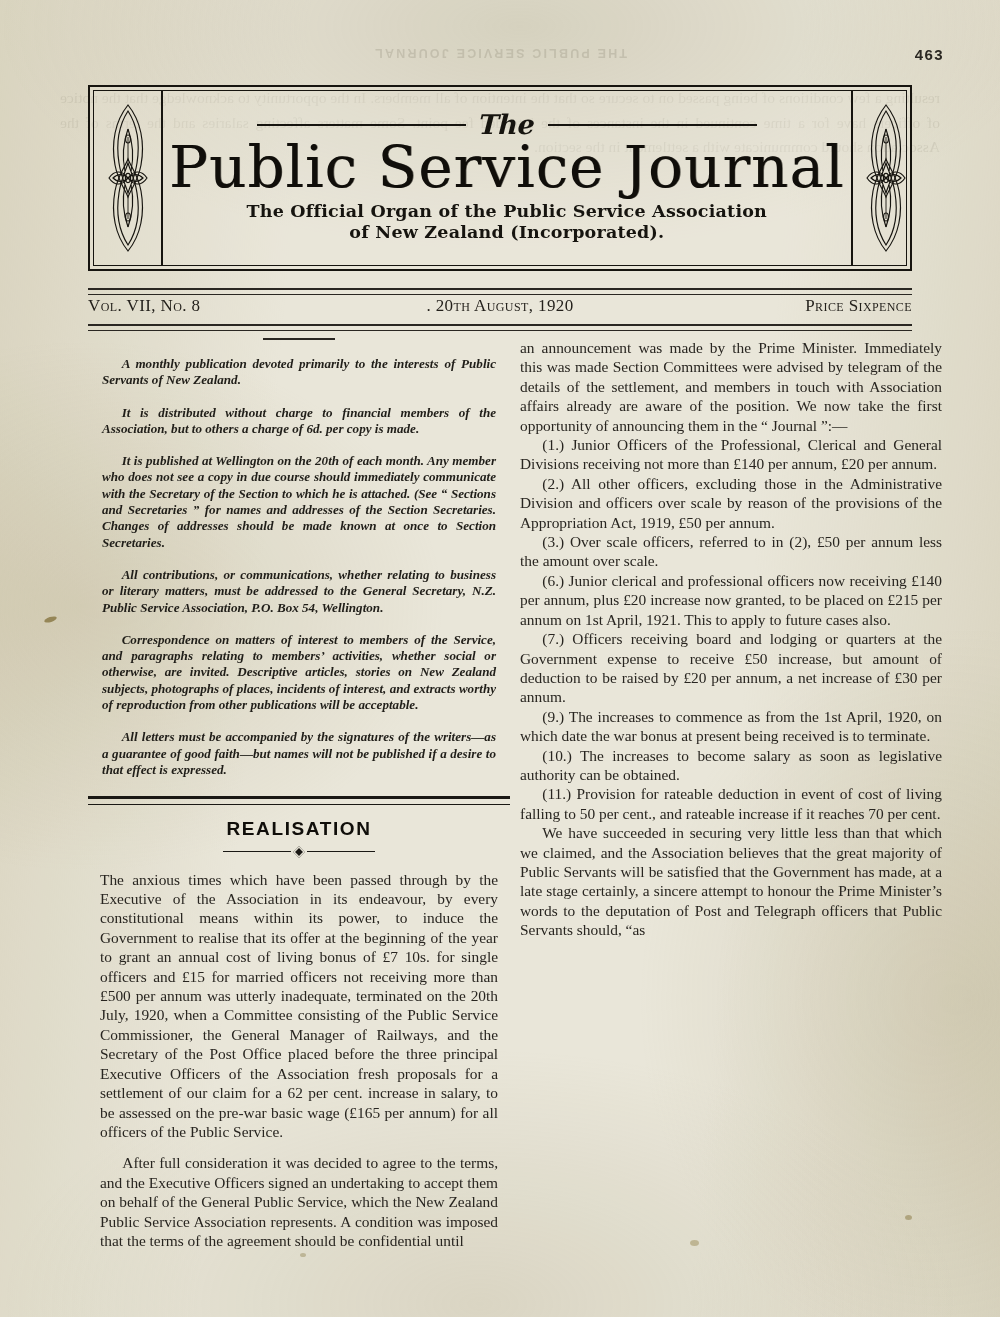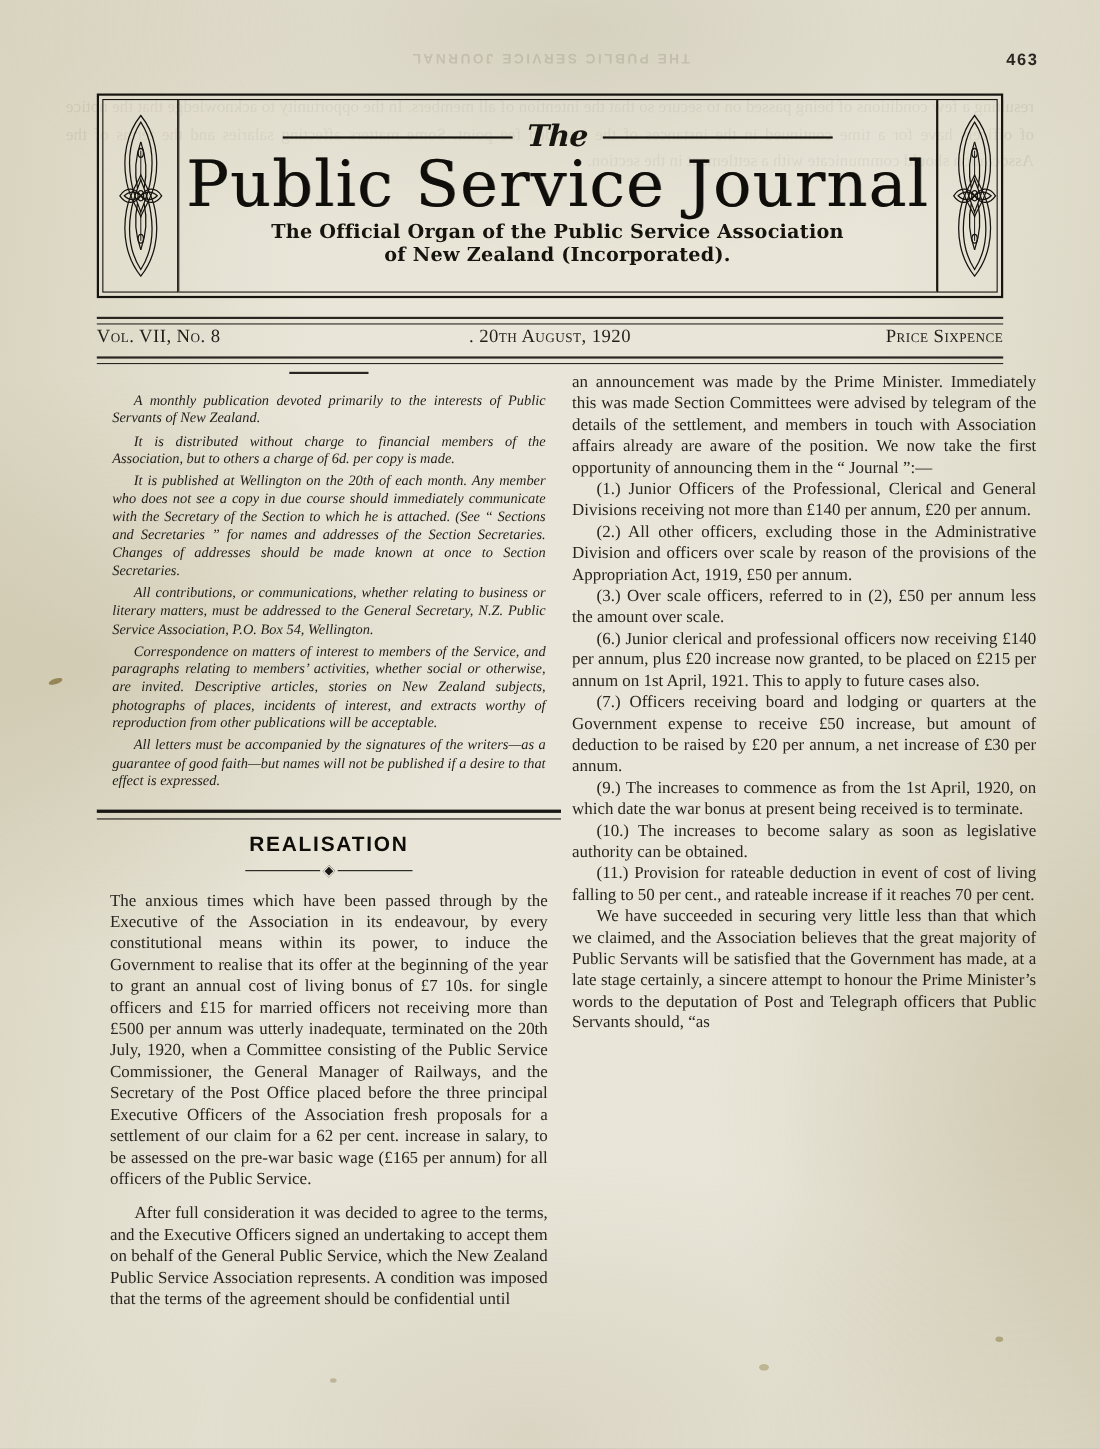--- a/index.html
+++ b/index.html
@@ -210,21 +210,21 @@
     margin: 0 auto 16px;
   }
   .blurb {
     font-style: italic;
     font-size: 13.1px;
     line-height: 16.3px;
     text-align: justify;
     padding: 0 14px;
     color: #201e19;
   }
-  .blurb p { margin: 4px 0 0.18em; text-indent: 1.5em; }
+  .blurb p { margin: 16px 0 0.18em; text-indent: 1.5em; font-weight: bold; }
   
   .sep-heavy {
     margin: 18px 0 14px;
     height: 5px;
     border-top: 3px solid #1a1814;
     border-bottom: 1.2px solid #1a1814;
   }
   .article-title {
     font-family: "Liberation Sans", sans-serif;
     font-weight: bold;

